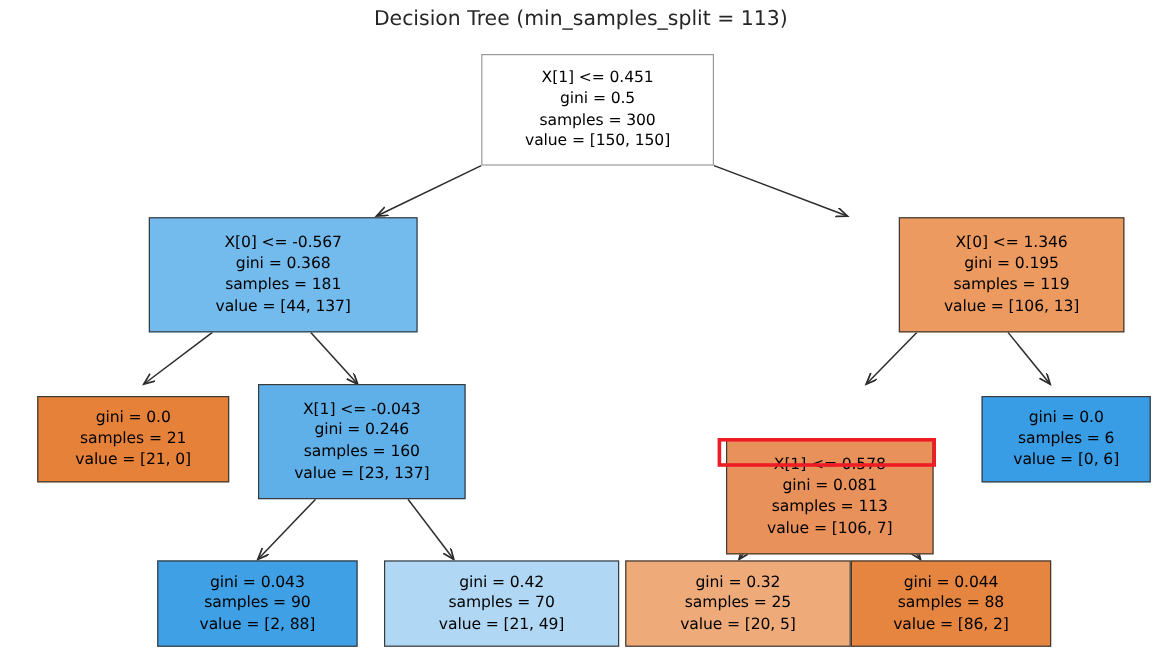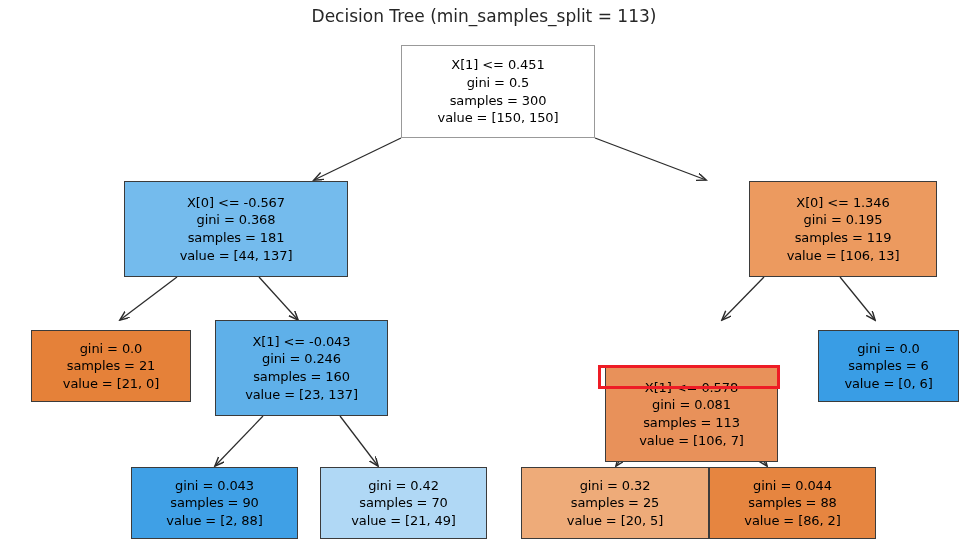--- a/index.html
+++ b/index.html
@@ -142,21 +142,21 @@
     <span class="node-line">samples = 6</span>
     <span class="node-line">value = [0, 6]</span>
   </div>
 
   <div class="node" style="left:131px; top:467px; width:167px; height:72px; background:#3fa0e6;">
     <span class="node-line">gini = 0.043</span>
     <span class="node-line">samples = 90</span>
     <span class="node-line">value = [2, 88]</span>
   </div>
 
-  <div class="node" style="left:320px; top:467px; width:167px; height:72px; background:#b0d8f5;">
+  <div class="node" style="left:320px; top:467px; width:196px; height:72px; background:#b0d8f5;">
     <span class="node-line">gini = 0.42</span>
     <span class="node-line">samples = 70</span>
     <span class="node-line">value = [21, 49]</span>
   </div>
 
   <div class="node" style="left:521px; top:467px; width:188px; height:72px; background:#eeab79;">
     <span class="node-line">gini = 0.32</span>
     <span class="node-line">samples = 25</span>
     <span class="node-line">value = [20, 5]</span>
   </div>

